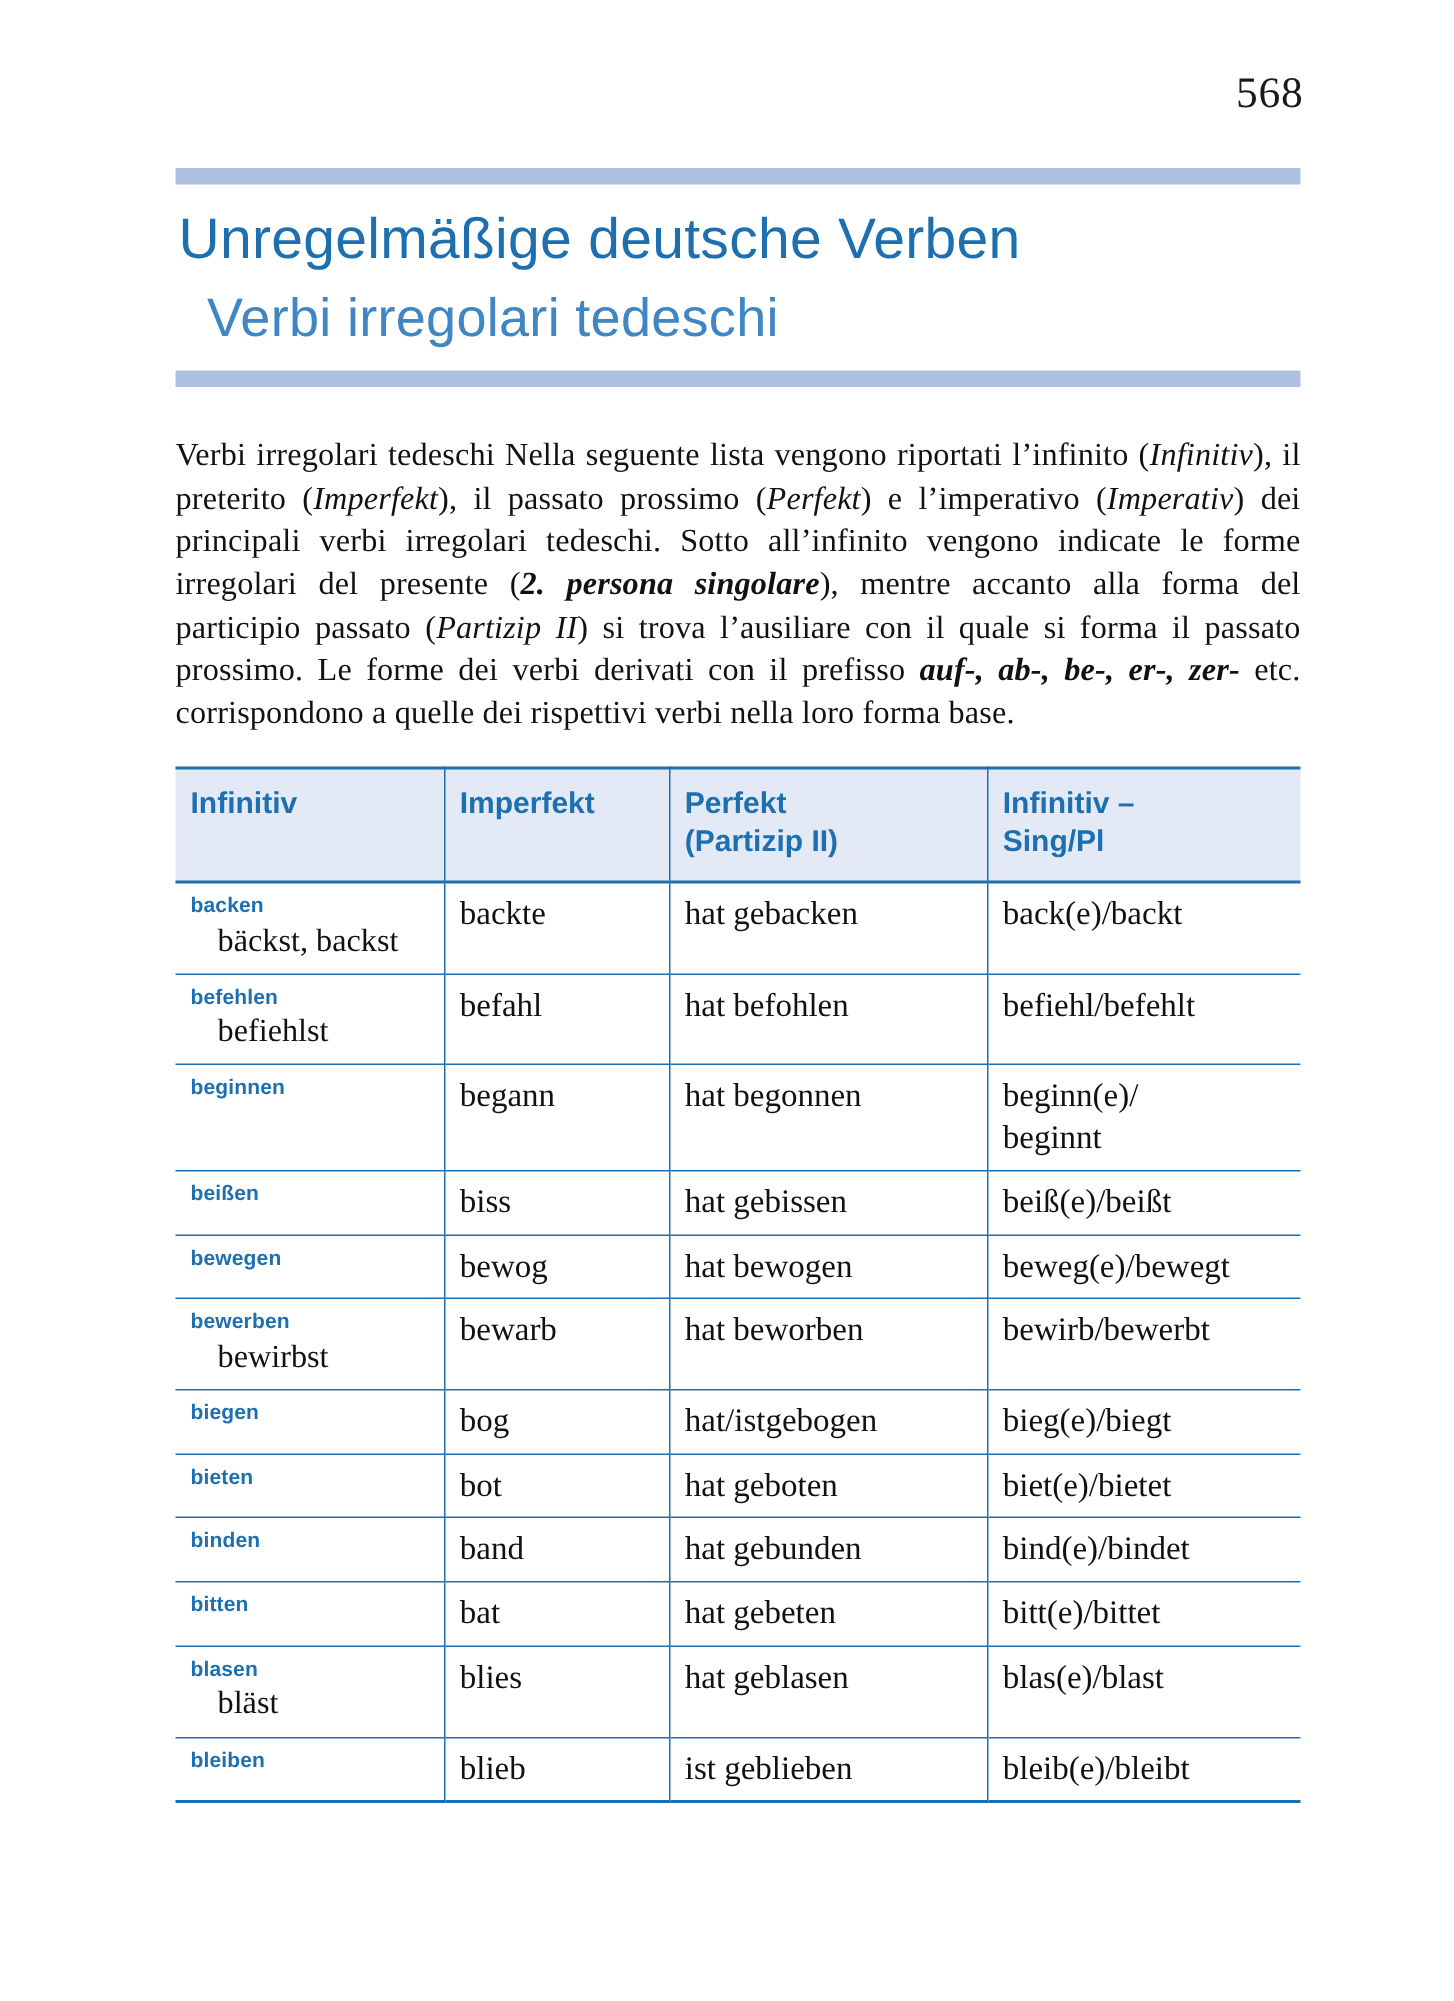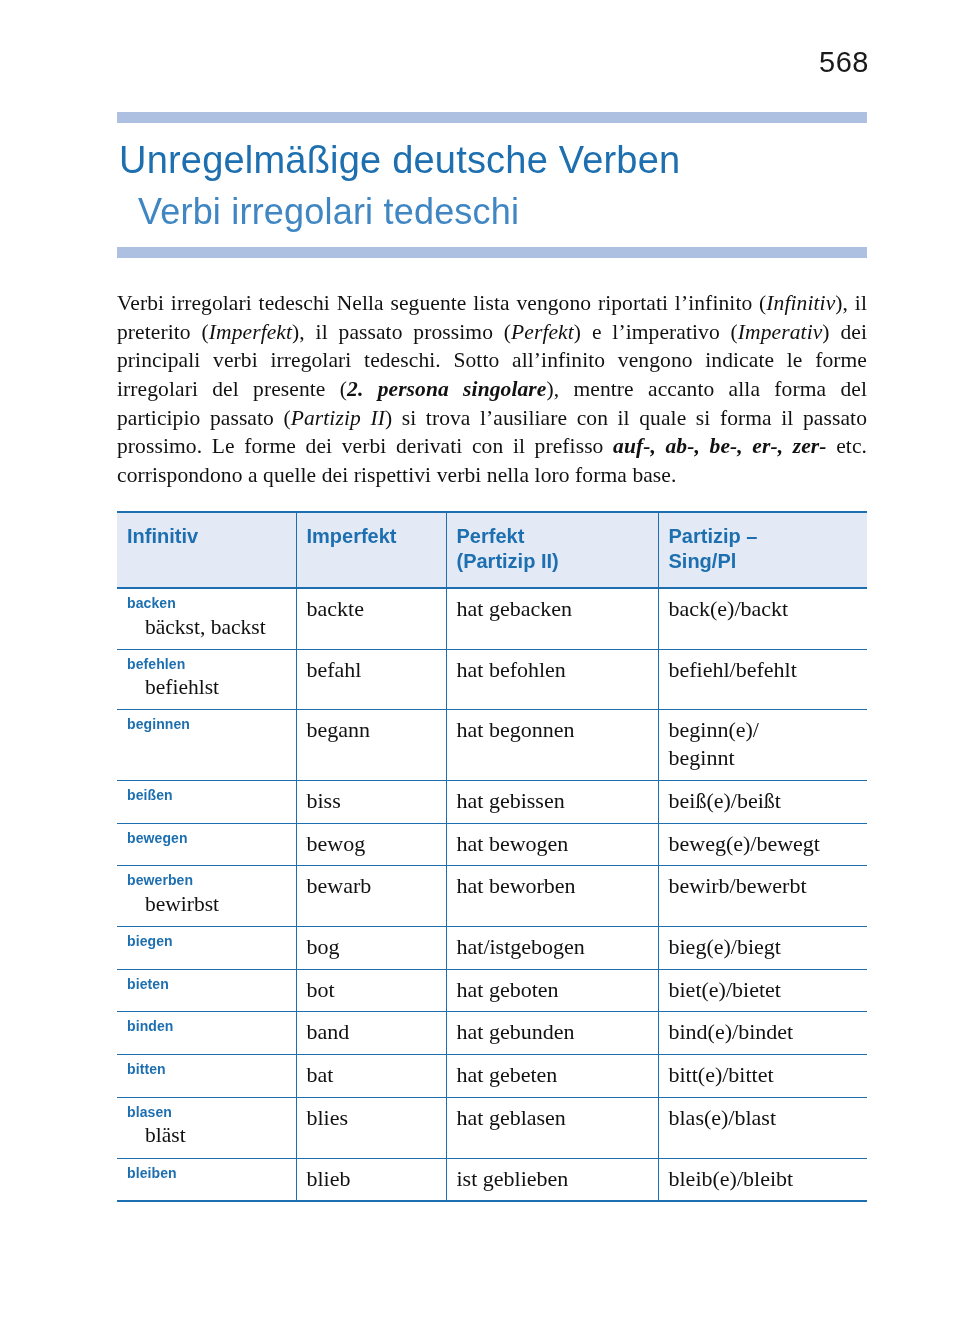--- a/index.html
+++ b/index.html
@@ -17,21 +17,21 @@
   .page {
     position: relative;
     width: 969px;
     height: 1334px;
     box-sizing: border-box;
   }
   .page-number {
     position: absolute;
     top: 46px;
     right: 100px;
-    font-family: Liberation Sans, sans-serif;
+    font-family: Liberation Serif, serif;
     font-size: 29px;
     color: #1a1a1a;
     letter-spacing: 0.5px;
   }
   .content {
     position: absolute;
     left: 117px;
     top: 112px;
     width: 750px;
   }
@@ -170,21 +170,21 @@
               <span class="cell-line">Infinitiv</span>
             </th>
           <th>
               <span class="cell-line">Imperfekt</span>
             </th>
           <th>
               <span class="cell-line">Perfekt</span>
               <span class="cell-line">(Partizip II)</span>
             </th>
           <th>
-              <span class="cell-line">Partizip –</span>
+              <span class="cell-line">Infinitiv –</span>
               <span class="cell-line">Sing/Pl</span>
             </th>
         </tr>
       </thead>
       <tbody>
           <tr>
             <td>
               <span class="inf">backen</span>
               <span class="inf-forms">bäckst, backst</span>
             </td>

